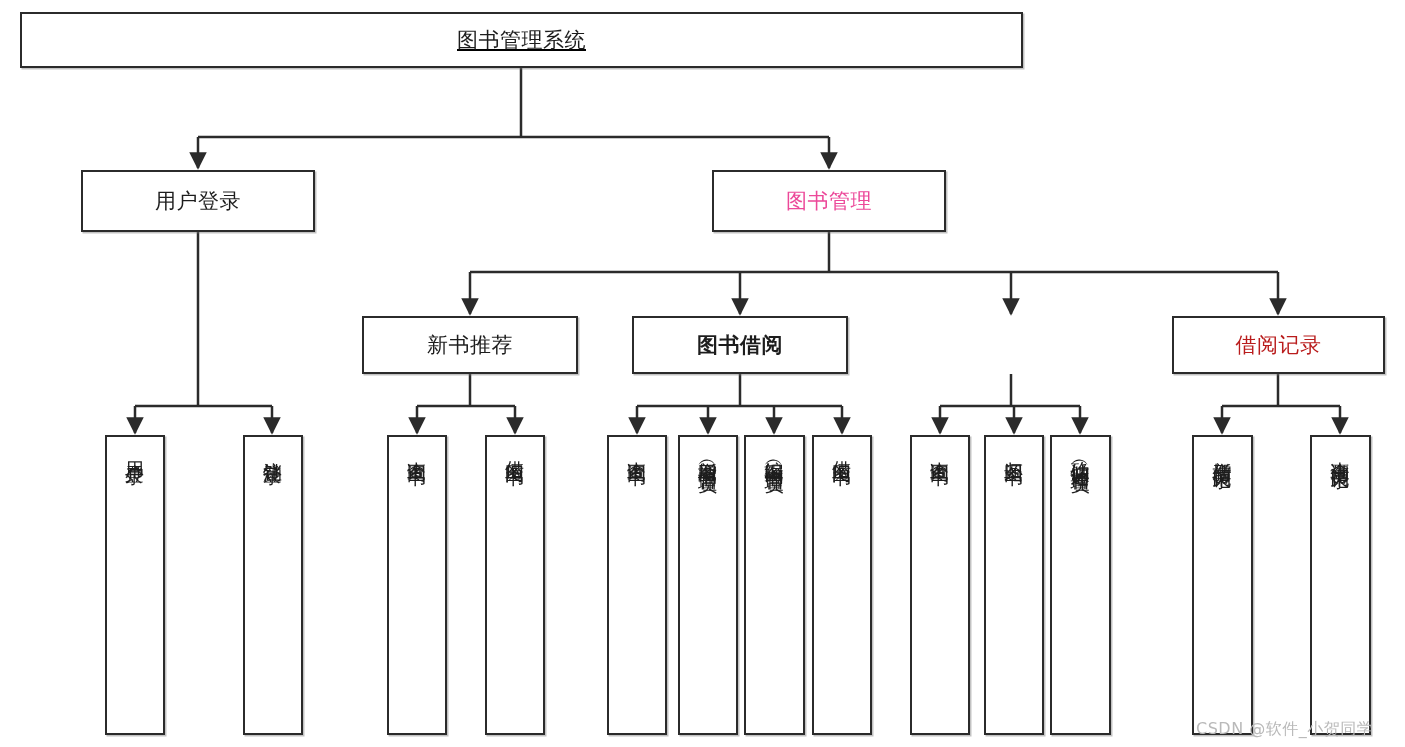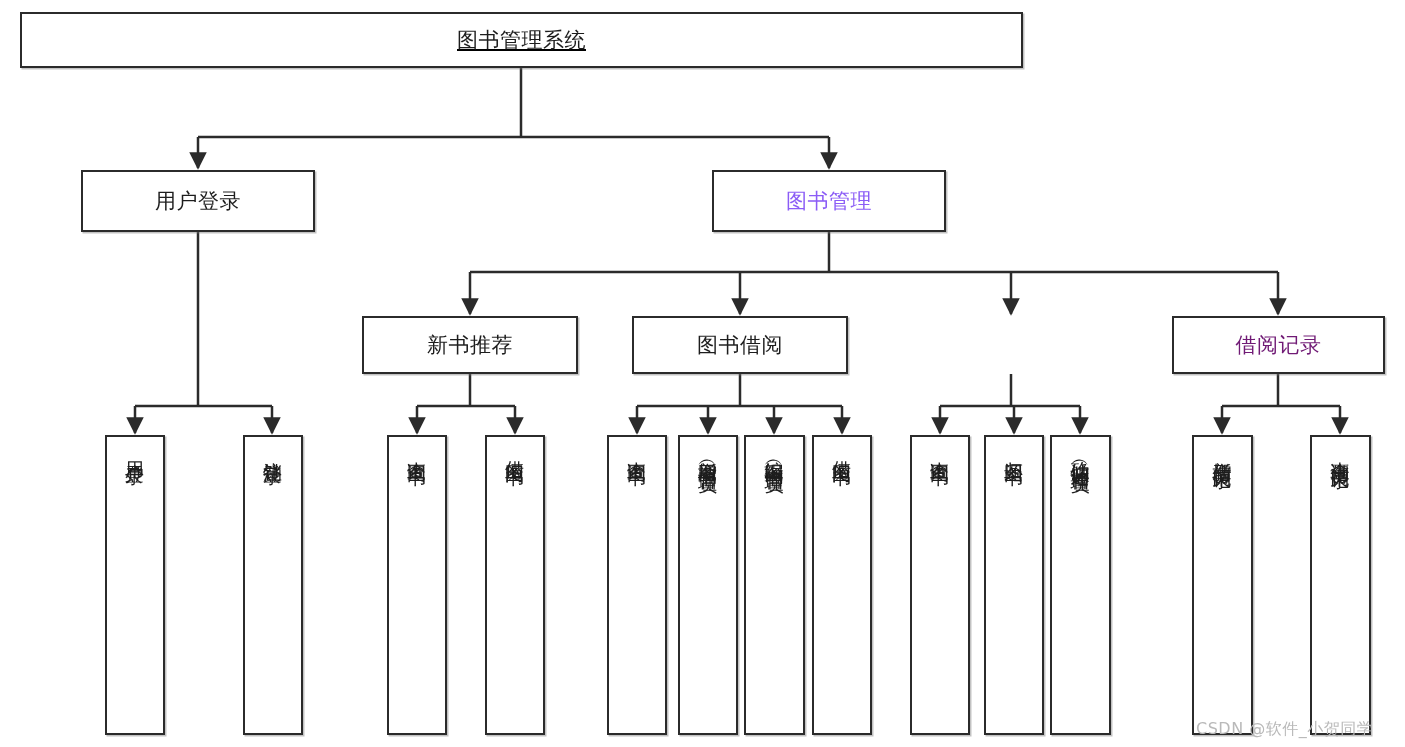--- a/index.html
+++ b/index.html
@@ -125,31 +125,31 @@
   </svg>
 
   <div class="node" style="left: 20px; top: 12px; width: 1003px; height: 56px; border-color: rgb(43, 43, 43); background: rgb(255, 255, 255); text-decoration: underline;">
     <span class="node-label" style="color: rgb(29, 29, 29);">图书管理系统</span>
   </div>
 
   <div class="node" style="left: 81px; top: 170px; width: 234px; height: 62px; border-color: rgb(43, 43, 43); background: rgb(255, 255, 255);">
     <span class="node-label" style="color: rgb(29, 29, 29);">用户登录</span>
   </div>
   <div class="node" style="left: 712px; top: 170px; width: 234px; height: 62px; border-color: rgb(43, 43, 43); background: rgb(255, 255, 255);">
-    <span class="node-label" style="color: #8b5cf6;">图书管理</span>
+    <span class="node-label" style="color: #ec4899;">图书管理</span>
   </div>
 
   <div class="node" style="left: 362px; top: 316px; width: 216px; height: 58px; border-color: rgb(43, 43, 43); background: rgb(255, 255, 255); align-items: center;">
     <span class="node-label" style="color: rgb(29, 29, 29);">新书推荐</span>
   </div>
-  <div class="node" style="left: 632px; top: 316px; width: 216px; height: 58px; border-color: rgb(43, 43, 43); background: rgb(255, 255, 255);">
+  <div class="node" style="left: 632px; top: 316px; width: 216px; height: 58px; border-color: rgb(43, 43, 43); background: rgb(255, 255, 255); font-weight: bold;">
     <span class="node-label" style="color: rgb(29, 29, 29);">图书借阅</span>
   </div>
   <div class="node" style="left: 1172px; top: 316px; width: 213px; height: 58px; border-color: rgb(43, 43, 43); background: rgb(255, 255, 255);">
-    <span class="node-label" style="color: #701a75;">借阅记录</span>
+    <span class="node-label" style="color: #b91c1c;">借阅记录</span>
   </div>
 
   <div class="node leaf" style="left: 105px; top: 435px; width: 60px; height: 300px; border-color: rgb(43, 43, 43); background: rgb(255, 255, 255);">
     <span class="node-label" style="color: rgb(29, 29, 29);">用户登录</span>
   </div>
   <div class="node leaf" style="left: 243px; top: 435px; width: 60px; height: 300px; border-color: rgb(43, 43, 43); background: rgb(255, 255, 255);">
     <span class="node-label" style="color: rgb(29, 29, 29);">注销登录</span>
   </div>
   <div class="node leaf" style="left: 387px; top: 435px; width: 60px; height: 300px; border-color: rgb(43, 43, 43); background: rgb(255, 255, 255);">
     <span class="node-label" style="color: rgb(29, 29, 29);">查询图书</span>

